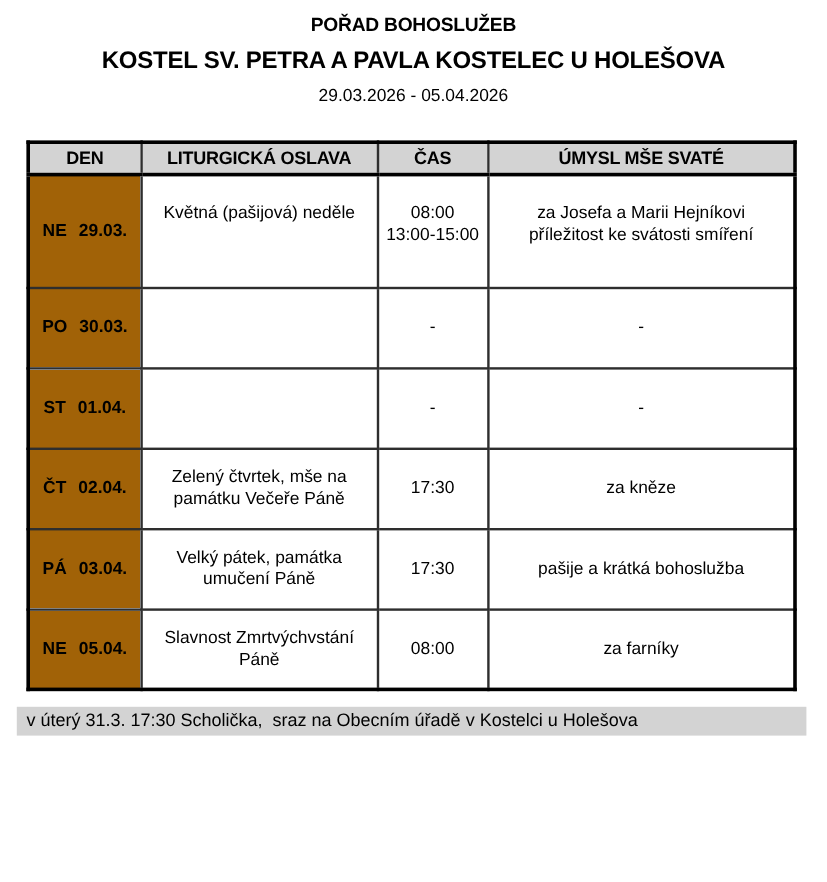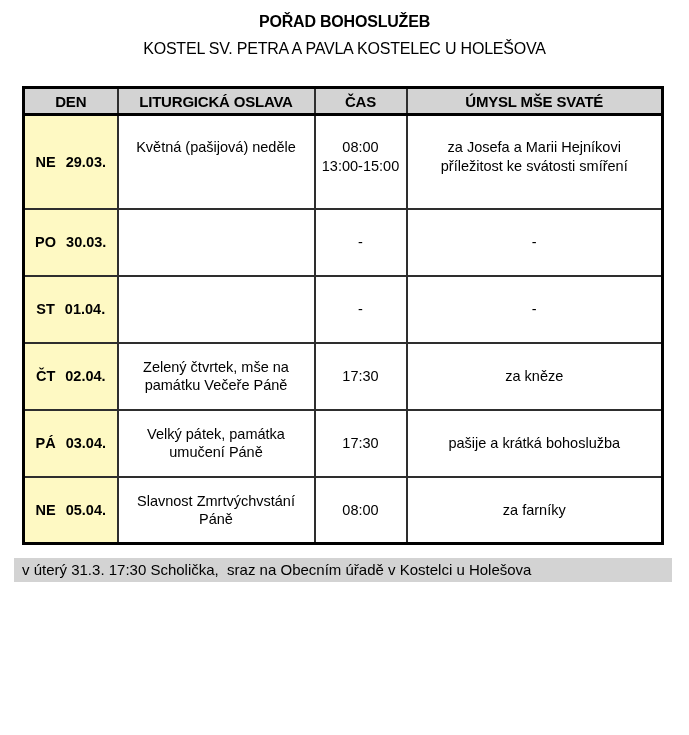--- a/index.html
+++ b/index.html
@@ -22,22 +22,22 @@
   .title-block {
     text-align: center;
     line-height: 1.45;
   }
   .title {
     font-size: 16px;
     font-weight: bold;
     letter-spacing: -0.2px;
   }
   .subtitle {
-    font-size: 16px;
-    font-weight: normal;
+    font-size: 20px;
+    font-weight: bold;
     letter-spacing: -0.2px;
     margin-top: 4px;
   }
   .dates {
     font-size: 14.5px;
     margin-top: 4px;
   }
   table.schedule {
     border-collapse: collapse;
     table-layout: fixed;
@@ -55,21 +55,21 @@
     font-size: 15px;
     font-weight: bold;
     letter-spacing: -0.2px;
     height: 22px;
     border-bottom: 3px solid #000;
     text-align: center;
   }
   tr.data-row { height: 67px; }
   tr.data-row.tall { height: 94px; }
   td.cell-day {
-    background: #fef9c3;
+    background: #a16207;
     font-weight: bold;
     font-size: 14.5px;
     text-align: center;
     vertical-align: middle;
     white-space: nowrap;
   }
   td.cell-day .day-abbr { margin-right: 10px; }
   td.cell-celebration,
   td.cell-time,
   td.cell-intention {
@@ -100,20 +100,21 @@
   }
 </style>
 </head>
 <body>
 
 <div class="doc">
 
   <div class="title-block">
     <div class="title">POŘAD BOHOSLUŽEB</div>
     <div class="subtitle">KOSTEL SV. PETRA A PAVLA KOSTELEC U HOLEŠOVA</div>
+    <div class="dates">29.03.2026 - 05.04.2026</div>
   </div>
 
   <table class="schedule">
     <colgroup>
       <col style="width:94px">
       <col style="width:197px">
       <col style="width:92px">
       <col style="width:256px">
     </colgroup>
     <thead>

